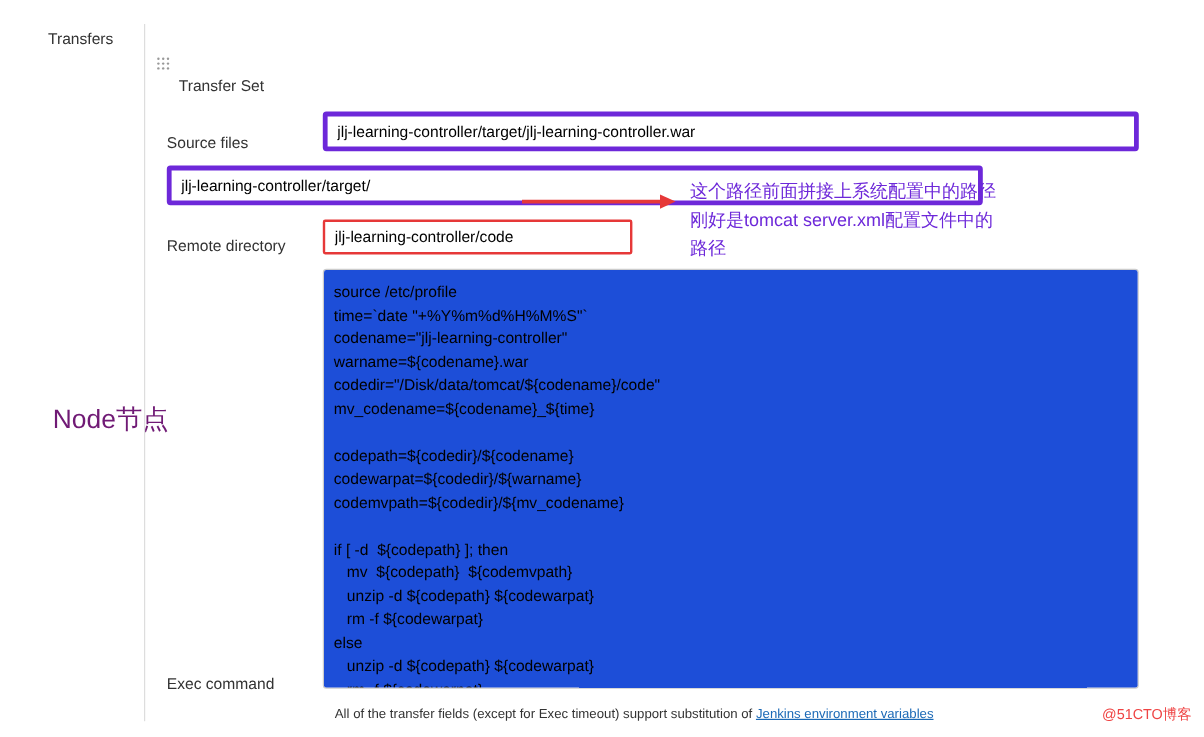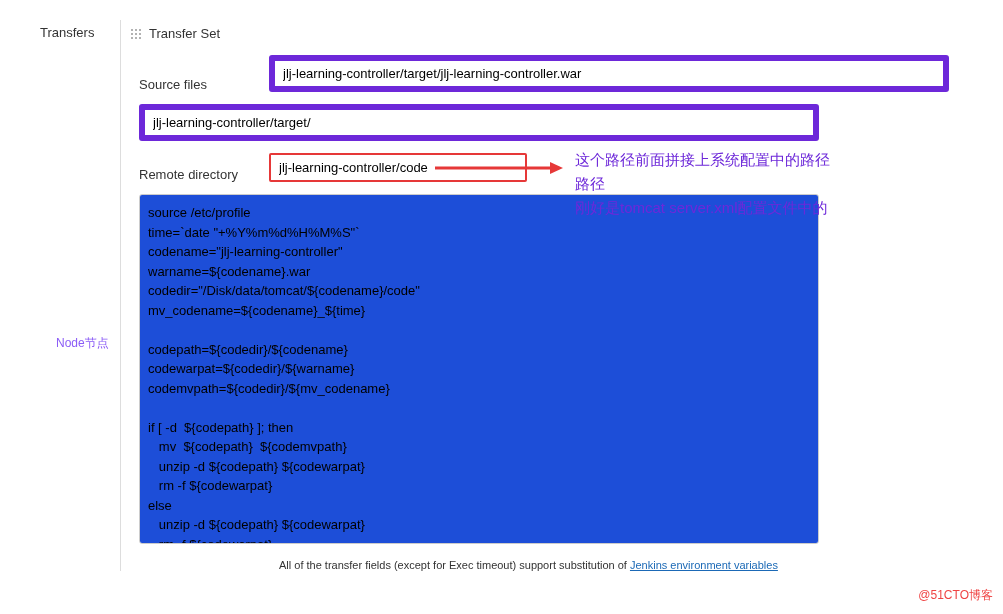--- a/index.html
+++ b/index.html
@@ -22,24 +22,24 @@
     }
     .left-label {
       position: absolute;
       left: 40px;
       top: 25px;
       color: #333;
       font-size: 13px;
     }
     .annotation-node {
       position: absolute;
-      left: 56px;
+      left: 44px;
       top: 335px;
-      color: #8b5cf6;
-      font-size: 12px;
+      color: #701a75;
+      font-size: 22px;
     }
     .transfer-set {
       margin-left: 120px;
       border-left: 1px solid #ddd;
       padding-left: 8px;
       position: relative;
     }
     .transfer-set-header {
       display: flex;
       align-items: center;
@@ -52,40 +52,41 @@
       display: inline-block;
       margin-right: 6px;
     }
     .dots-icon svg {
       width: 14px;
       height: 14px;
     }
     .transfer-set-header span.hdr {
       color: #333;
       font-size: 13px;
+      margin-top: 38px;
     }
     .form-row {
       display: flex;
       align-items: flex-end;
       margin: 4px 0 12px 10px;
     }
     .form-label {
       width: 130px;
       font-size: 13px;
       color: #333;
       padding-top: 6px;
     }
     .form-input {
       flex: 0 0 auto;
       width: 680px;
     }
     .text-input {
       width: 100%;
       padding: 5px 8px;
-      border: 6px solid #6d28d9;
+      border: 4px solid #6d28d9;
       border-radius: 3px;
       font-size: 13px;
       font-family: Arial, sans-serif;
       background: #fff;
     }
     .highlighted-input {
       border: 2.5px solid #e63838;
       border-radius: 2px;
     }
     .textarea-input {
@@ -173,20 +174,21 @@
     </div>
 
     <div class="form-row">
       <div class="form-label">Remote directory</div>
       <div class="form-input" style="width:258px;">
         <input type="text" class="text-input highlighted-input" value="jlj-learning-controller/code" style="">
       </div>
     </div>
 
     <div class="form-row">
+      <div class="form-label">Exec command</div>
       <div class="form-input">
         <textarea class="textarea-input" style="">source /etc/profile
 time=`date "+%Y%m%d%H%M%S"`
 codename="jlj-learning-controller"
 warname=${codename}.war
 codedir="/Disk/data/tomcat/${codename}/code"
 mv_codename=${codename}_${time}
 
 codepath=${codedir}/${codename}
 codewarpat=${codedir}/${warname}
@@ -211,17 +213,17 @@
 
 <div class="red-arrow">
   <svg width="130" height="20">
     <line x1="0" y1="10" x2="115" y2="10" stroke="#e63838" stroke-width="3"></line>
     <polygon points="115,4 128,10 115,16" fill="#e63838"></polygon>
   </svg>
 </div>
 
 <div class="annotation-text">
   <div>这个路径前面拼接上系统配置中的路径</div>
+  <div>刚好是tomcat server.xml配置文件中的</div>
   <div>路径</div>
-  <div>刚好是tomcat server.xml配置文件中的</div>
 </div>
 
 <div class="watermark">@51CTO博客</div>
 
 </body></html>

